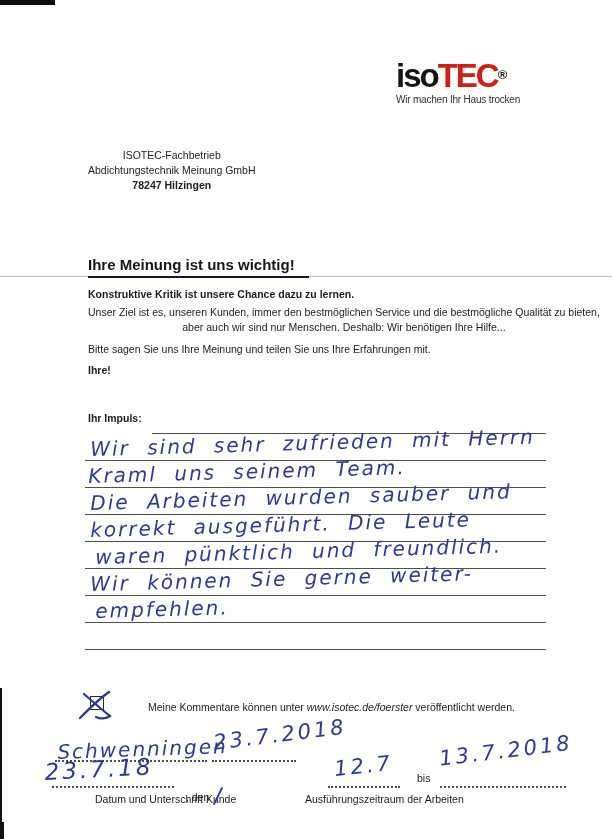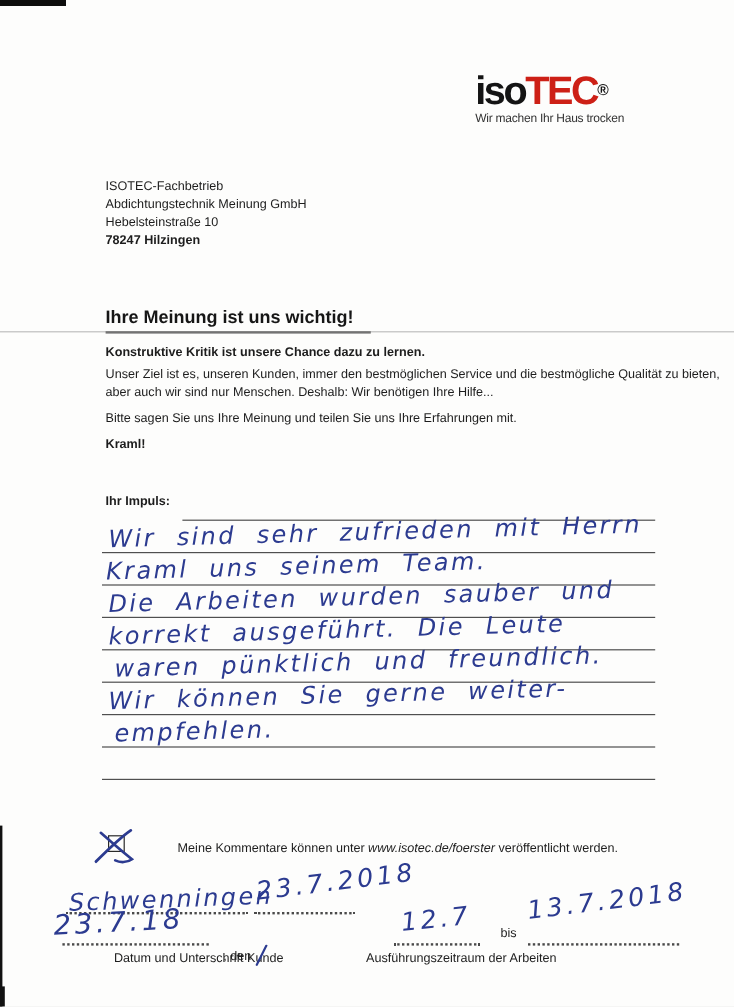--- a/index.html
+++ b/index.html
@@ -2,35 +2,35 @@
 <html><head>
 <meta charset="utf-8">
 <style>
   html,body{margin:0;padding:0;background:#e8e8e8;}
   .page{
     position:relative;width:612px;height:839px;margin:0 auto;
     background:#fdfdfc;overflow:hidden;
     font-family:"Liberation Sans",sans-serif;color:#1d1d1d;
   }
   .abs{position:absolute;}
-  .t{font-size:10.5px;line-height:15px;color:#1d1d1d;white-space:nowrap;}
+  .t{font-size:10.5px;line-height:15px;color:#1d1d1d;white-space:nowrap;text-align:center;}
   .b{font-weight:bold;}
   
   .scan-bar-top{left:0;top:0;width:55px;height:5px;background:#0d0d0d;}
   .scan-strip-left{left:0;top:688px;width:2px;height:151px;background:#111;}
   .scan-block-bl{left:0;top:822px;width:4px;height:17px;background:#111;}
   .crease{left:0;top:276px;width:612px;height:1px;background:#bdbdbd;}
   
   .logo-word{font-weight:bold;font-size:33px;letter-spacing:-2px;line-height:33px;}
   .logo-black{color:#141414;}
   .logo-red{color:#cd2016;}
   .logo-reg{font-size:13px;font-weight:bold;color:#141414;vertical-align:8px;letter-spacing:0;}
   .logo-tagline{font-size:10px;letter-spacing:-0.2px;color:#333;margin-top:2px;}
   
-  .title{font-size:15px;font-weight:bold;color:#161616;border-bottom:2px solid #737373;
+  .title{font-size:15px;font-weight:bold;color:#161616;border-bottom:2px solid #0f172a;
          padding:0 14px 3px 0;display:inline-block;background:transparent;}
   
   .rule{height:1px;background:#4f4f4f;}
   .dotted{height:2px;border-bottom:2px dotted #4a4a4a;}
   
   .hw{
     font-family:"DejaVu Sans",cursive;font-style:italic;color:#2c3b90;
     font-size:20px;letter-spacing:2px;word-spacing:9px;white-space:nowrap;
     transform:rotate(-1.6deg);transform-origin:left top;
   }
@@ -49,35 +49,34 @@
   <div class="abs crease"></div>
 
   <div class="abs" style="left:396px;top:58px;">
     <div class="logo-word"><span class="logo-black">iso</span><span class="logo-red">TEC</span><span class="logo-reg">®</span></div>
     <div class="logo-tagline">Wir machen Ihr Haus trocken</div>
   </div>
 
   <div class="abs" style="left:88px;top:148px;">
     <div class="t">ISOTEC-Fachbetrieb</div>
     <div class="t">Abdichtungstechnik Meinung GmbH</div>
-    <div class="t">Hebelsteinstraße 10</div>
     <div class="t b">78247 Hilzingen</div>
   </div>
 
   <div class="abs" style="left:88px;top:256px;">
     <span class="title">Ihre Meinung ist uns wichtig!</span>
   </div>
 
   <div class="abs t b" style="left:88px;top:287px;">Konstruktive Kritik ist unsere Chance dazu zu lernen.</div>
   <div class="abs t" style="left:88px;top:342px;">Bitte sagen Sie uns Ihre Meinung und teilen Sie uns Ihre Erfahrungen mit.</div>
   <div class="abs" style="left:88px;top:305px;">
     <div class="t">Unser Ziel ist es, unseren Kunden, immer den bestmöglichen Service und die bestmögliche Qualität zu bieten,</div>
     <div class="t">aber auch wir sind nur Menschen. Deshalb: Wir benötigen Ihre Hilfe...</div>
   </div>
-  <div class="abs t b" style="left:88px;top:363px;">Kraml!</div>
+  <div class="abs t b" style="left:88px;top:363px;">Ihre!</div>
 
   <div class="abs t b" style="left:88px;top:411px;">Ihr Impuls:</div>
 
   <div class="abs rule" style="left:152px;top:433px;width:394px;"></div>
   <div class="abs rule" style="left:85px;top:460px;width:461px;"></div>
   <div class="abs rule" style="left:85px;top:487px;width:461px;"></div>
   <div class="abs rule" style="left:85px;top:514px;width:461px;"></div>
   <div class="abs rule" style="left:85px;top:541px;width:461px;"></div>
   <div class="abs rule" style="left:85px;top:568px;width:461px;"></div>
   <div class="abs rule" style="left:85px;top:595px;width:461px;"></div>

